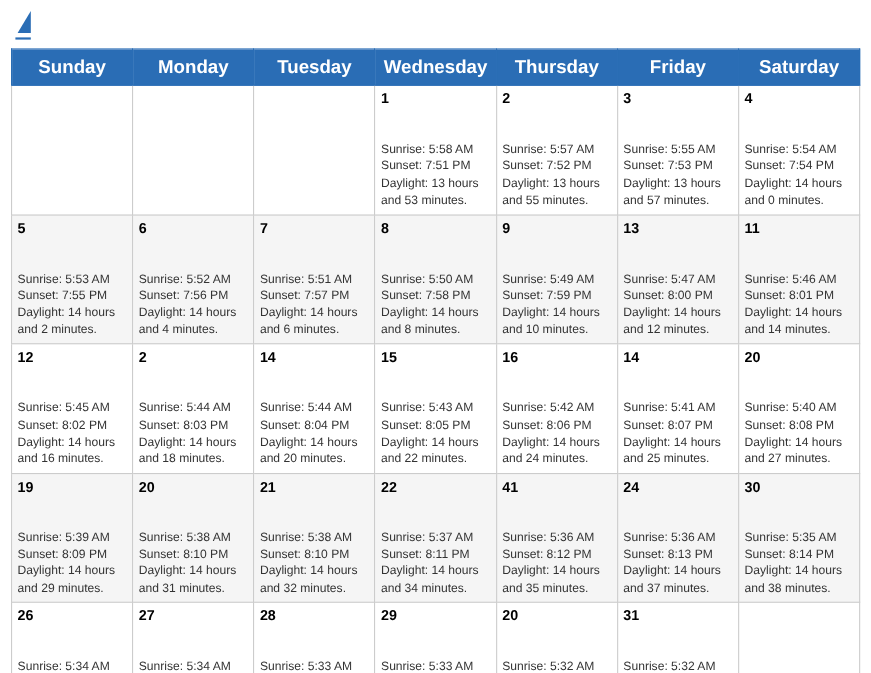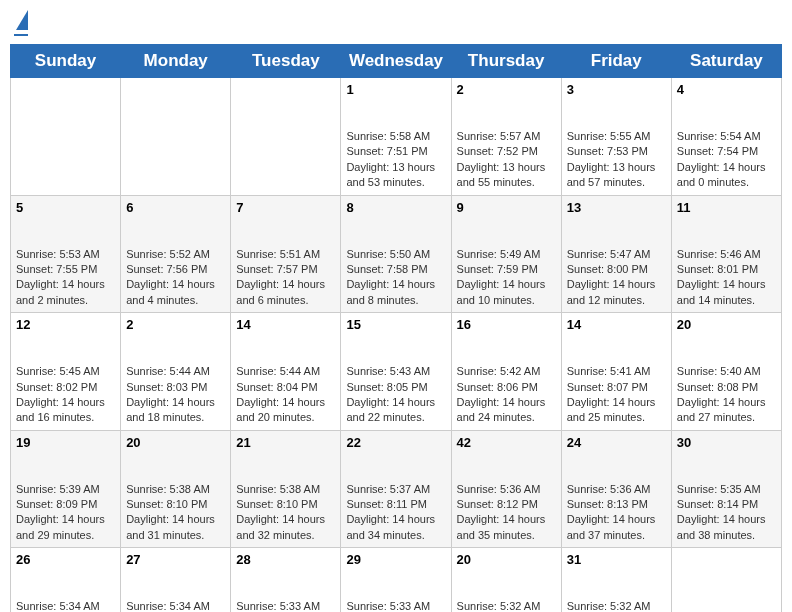--- a/index.html
+++ b/index.html
@@ -229,21 +229,21 @@
         </td>
         <td>
           <span class="day-number">21</span>
           <div class="day-info">Sunrise: 5:38 AM<br>Sunset: 8:10 PM<br>Daylight: 14 hours and 32 minutes.</div>
         </td>
         <td>
           <span class="day-number">22</span>
           <div class="day-info">Sunrise: 5:37 AM<br>Sunset: 8:11 PM<br>Daylight: 14 hours and 34 minutes.</div>
         </td>
         <td>
-          <span class="day-number">42</span>
+          <span class="day-number">41</span>
           <div class="day-info">Sunrise: 5:36 AM<br>Sunset: 8:12 PM<br>Daylight: 14 hours and 35 minutes.</div>
         </td>
         <td>
           <span class="day-number">24</span>
           <div class="day-info">Sunrise: 5:36 AM<br>Sunset: 8:13 PM<br>Daylight: 14 hours and 37 minutes.</div>
         </td>
         <td>
           <span class="day-number">30</span>
           <div class="day-info">Sunrise: 5:35 AM<br>Sunset: 8:14 PM<br>Daylight: 14 hours and 38 minutes.</div>
         </td>

